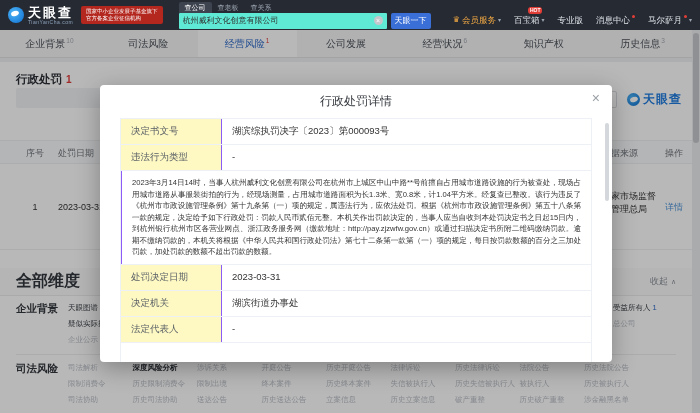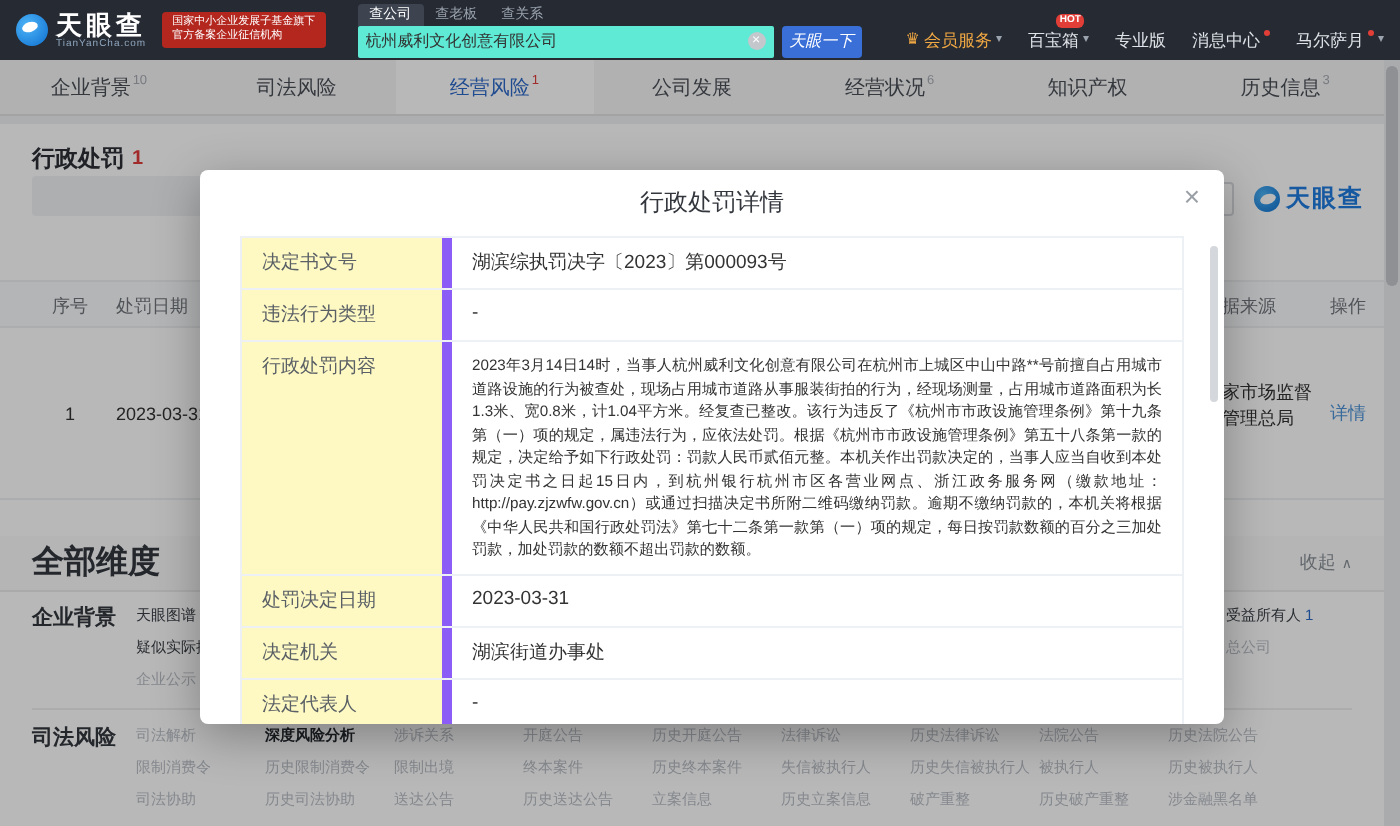--- a/index.html
+++ b/index.html
@@ -22,21 +22,21 @@
   .search-tabs { display:flex; height:11px; }
   .search-tabs span { font-size:7px; color:#9aa3ae; padding:0 6px; line-height:11px; cursor:pointer; }
   .search-tabs span.active { background:#3d434f; color:#fff; border-radius:2px 2px 0 0; }
   .search-row { display:flex; align-items:center; }
   .search-input { width:208px; height:16px; background:#5eead4; display:flex; align-items:center;
                   padding:0 4px; border-radius:1px; }
   .si-text { flex:1; font-size:8px; color:#333; white-space:nowrap; overflow:hidden; }
   .clear-icon { width:9px; height:9px; border-radius:50%; background:#c4c7cc; color:#fff;
                 font-size:7px; line-height:9px; text-align:center; cursor:pointer; }
   .search-btn { width:40px; height:16px; margin-left:4px; background:#3a6fd8; color:#fff;
-                font-size:8px; border:none; border-radius:2px; cursor:pointer;font-style:italic; }
+                font-size:8px; border:none; border-radius:2px; cursor:pointer; }
   .topmenu { margin-left:auto; display:flex; align-items:flex-start; gap:13px; padding-top:9px; }
   .menu-item { position:relative; display:flex; align-items:flex-start; gap:2px; font-size:8.5px;
                color:#dfe3e8; cursor:pointer; white-space:nowrap; }
   .menu-item .lbl { line-height:10px; }
   .menu-item.gold, .menu-item.gold .lbl { color:#f0a843; }
   .crown { font-size:8px; line-height:10px; color:#f0a843; }
   .hot { position:absolute; top:-8px; right:2px; background:#e23e38; color:#fff; font-size:5px;
          line-height:7px; padding:0 2px; border-radius:3px; }
   .mdot { width:3px; height:3px; border-radius:50%; background:#e23e38; margin-top:0; }
   .caret { font-size:6px; color:#9aa3ae; line-height:10px; }
@@ -103,21 +103,21 @@
                       background:#c6c8cc; border-radius:3px; }
   .overlay { position:absolute; top:30px; left:0; right:0; bottom:0; background:rgba(0,0,0,.28); z-index:10; }
   .modal { position:absolute; left:100px; top:85px; width:512px; height:277px; background:#fff;
            border-radius:4px; box-shadow:0 6px 24px rgba(0,0,0,.3); z-index:20; overflow:hidden; }
   .m-head { position:relative; height:33px; display:flex; align-items:center; justify-content:center; }
   .m-title { font-size:12px; color:#33373d; }
   .m-close { position:absolute; right:12px; top:6px; font-size:14px; color:#9a9fa6; cursor:pointer; line-height:14px; }
   .m-body { margin:0 20px; height:244px; overflow:hidden; border:1px solid #edf0f4; border-bottom:none; }
   .m-row { display:flex; border-bottom:1px solid #edf0f4; }
   .m-label { width:100px; flex:none; background:#fef9c3; padding:6px 10px; font-size:9.5px; color:#5a6066; }
-  .m-value { flex:1; padding:6px 10px; font-size:9.5px; color:#333; border-left:5px solid #8b5cf6; }
+  .m-value { flex:1; padding:6px 10px; font-size:9.5px; color:#333; border-left:1px solid #8b5cf6; }
   .m-value.long { font-size:7.6px; line-height:11.5px; text-align:justify; }
   .m-scroll { position:absolute; right:3px; top:38px; width:4px; height:78px; background:#d4d7db;
               border-radius:2px; z-index:21; }
 </style>
 </head>
 <body>
 
 <div class="stage">
 
   <header class="topbar">
@@ -324,21 +324,20 @@
     <div class="m-body" id="modalBody">
         <div class="m-row">
           <div class="m-label">决定书文号</div>
           <div class="m-value">湖滨综执罚决字〔2023〕第000093号</div>
         </div>
         <div class="m-row">
           <div class="m-label">违法行为类型</div>
           <div class="m-value">-</div>
         </div>
         <div class="m-row">
-          <div class="m-label">行政处罚内容</div>
           <div class="m-value long">2023年3月14日14时，当事人杭州威利文化创意有限公司在杭州市上城区中山中路**号前擅自占用城市道路设施的行为被查处，现场占用城市道路从事服装街拍的行为，经现场测量，占用城市道路面积为长1.3米、宽0.8米，计1.04平方米。经复查已整改。该行为违反了《杭州市市政设施管理条例》第十九条第（一）项的规定，属违法行为，应依法处罚。根据《杭州市市政设施管理条例》第五十八条第一款的规定，决定给予如下行政处罚：罚款人民币贰佰元整。本机关作出罚款决定的，当事人应当自收到本处罚决定书之日起15日内，到杭州银行杭州市区各营业网点、浙江政务服务网（缴款地址：http://pay.zjzwfw.gov.cn）或通过扫描决定书所附二维码缴纳罚款。逾期不缴纳罚款的，本机关将根据《中华人民共和国行政处罚法》第七十二条第一款第（一）项的规定，每日按罚款数额的百分之三加处罚款，加处罚款的数额不超出罚款的数额。</div>
         </div>
         <div class="m-row">
           <div class="m-label">处罚决定日期</div>
           <div class="m-value">2023-03-31</div>
         </div>
         <div class="m-row">
           <div class="m-label">决定机关</div>
           <div class="m-value">湖滨街道办事处</div>
         </div>

